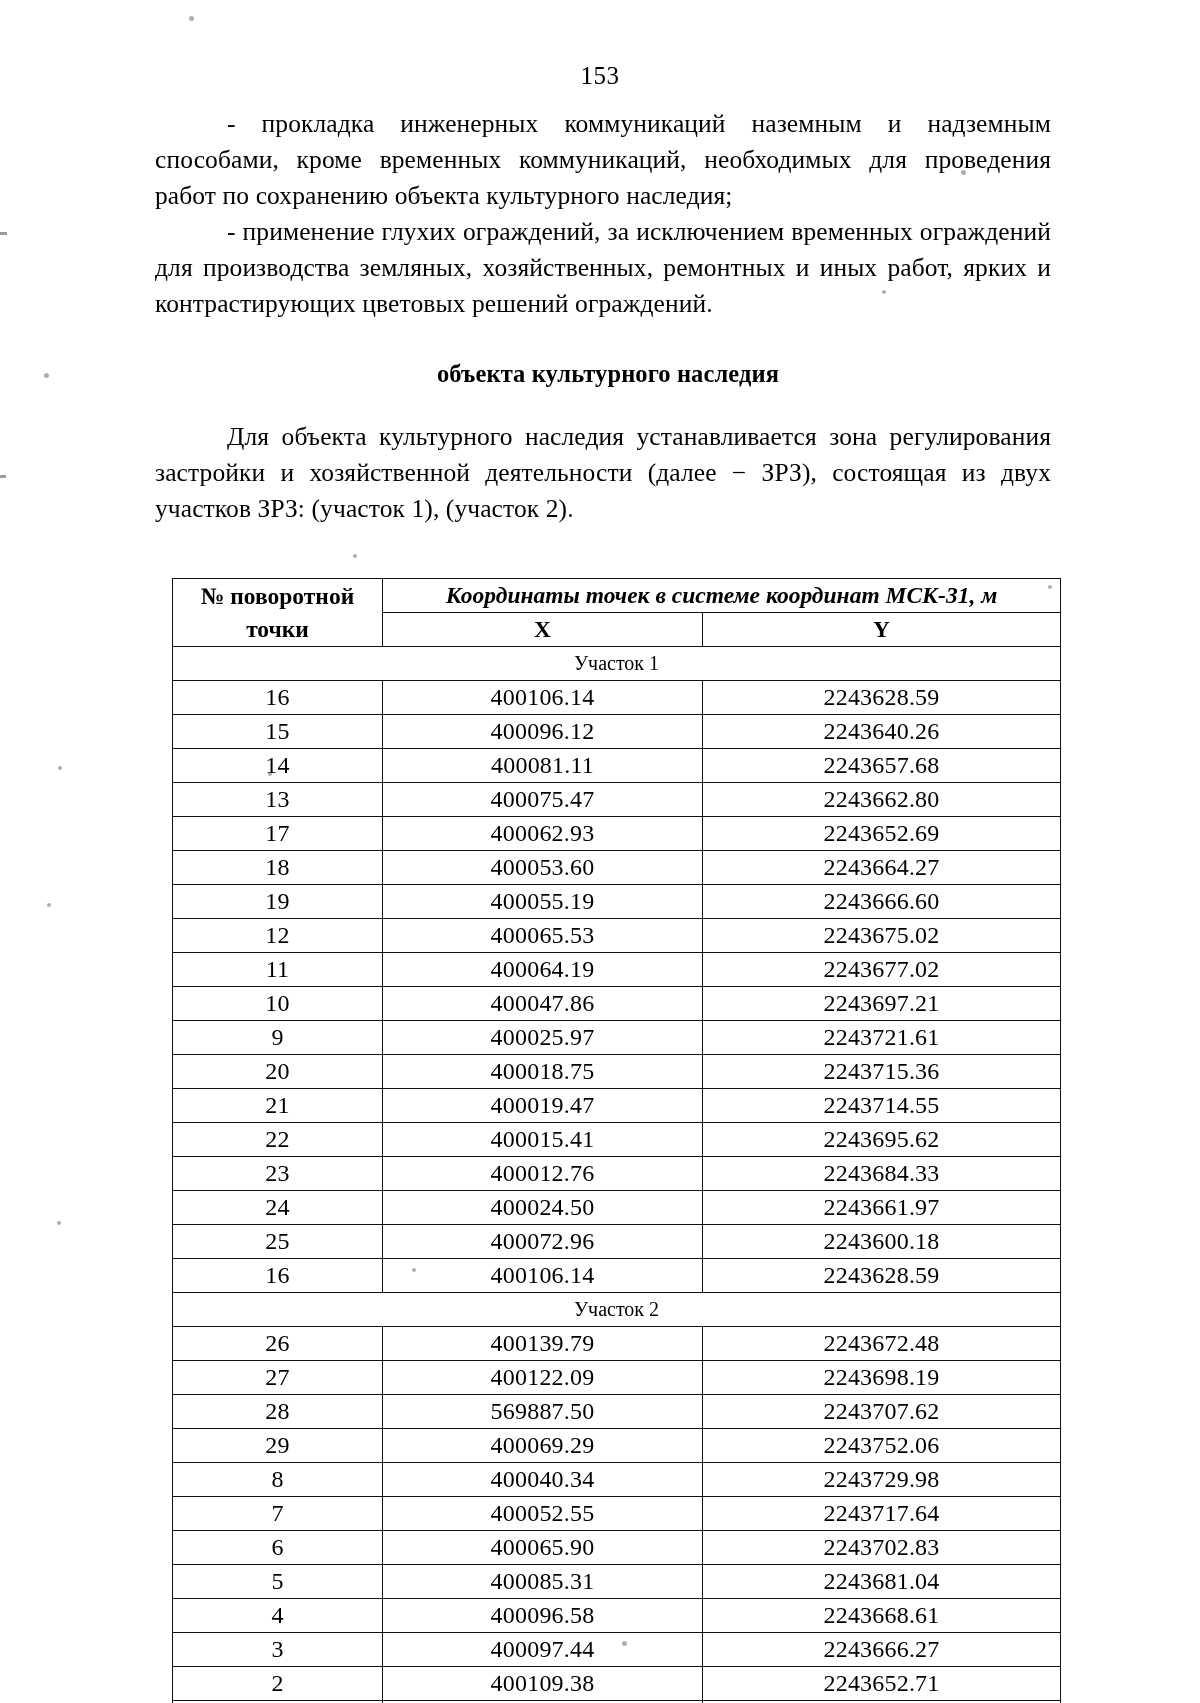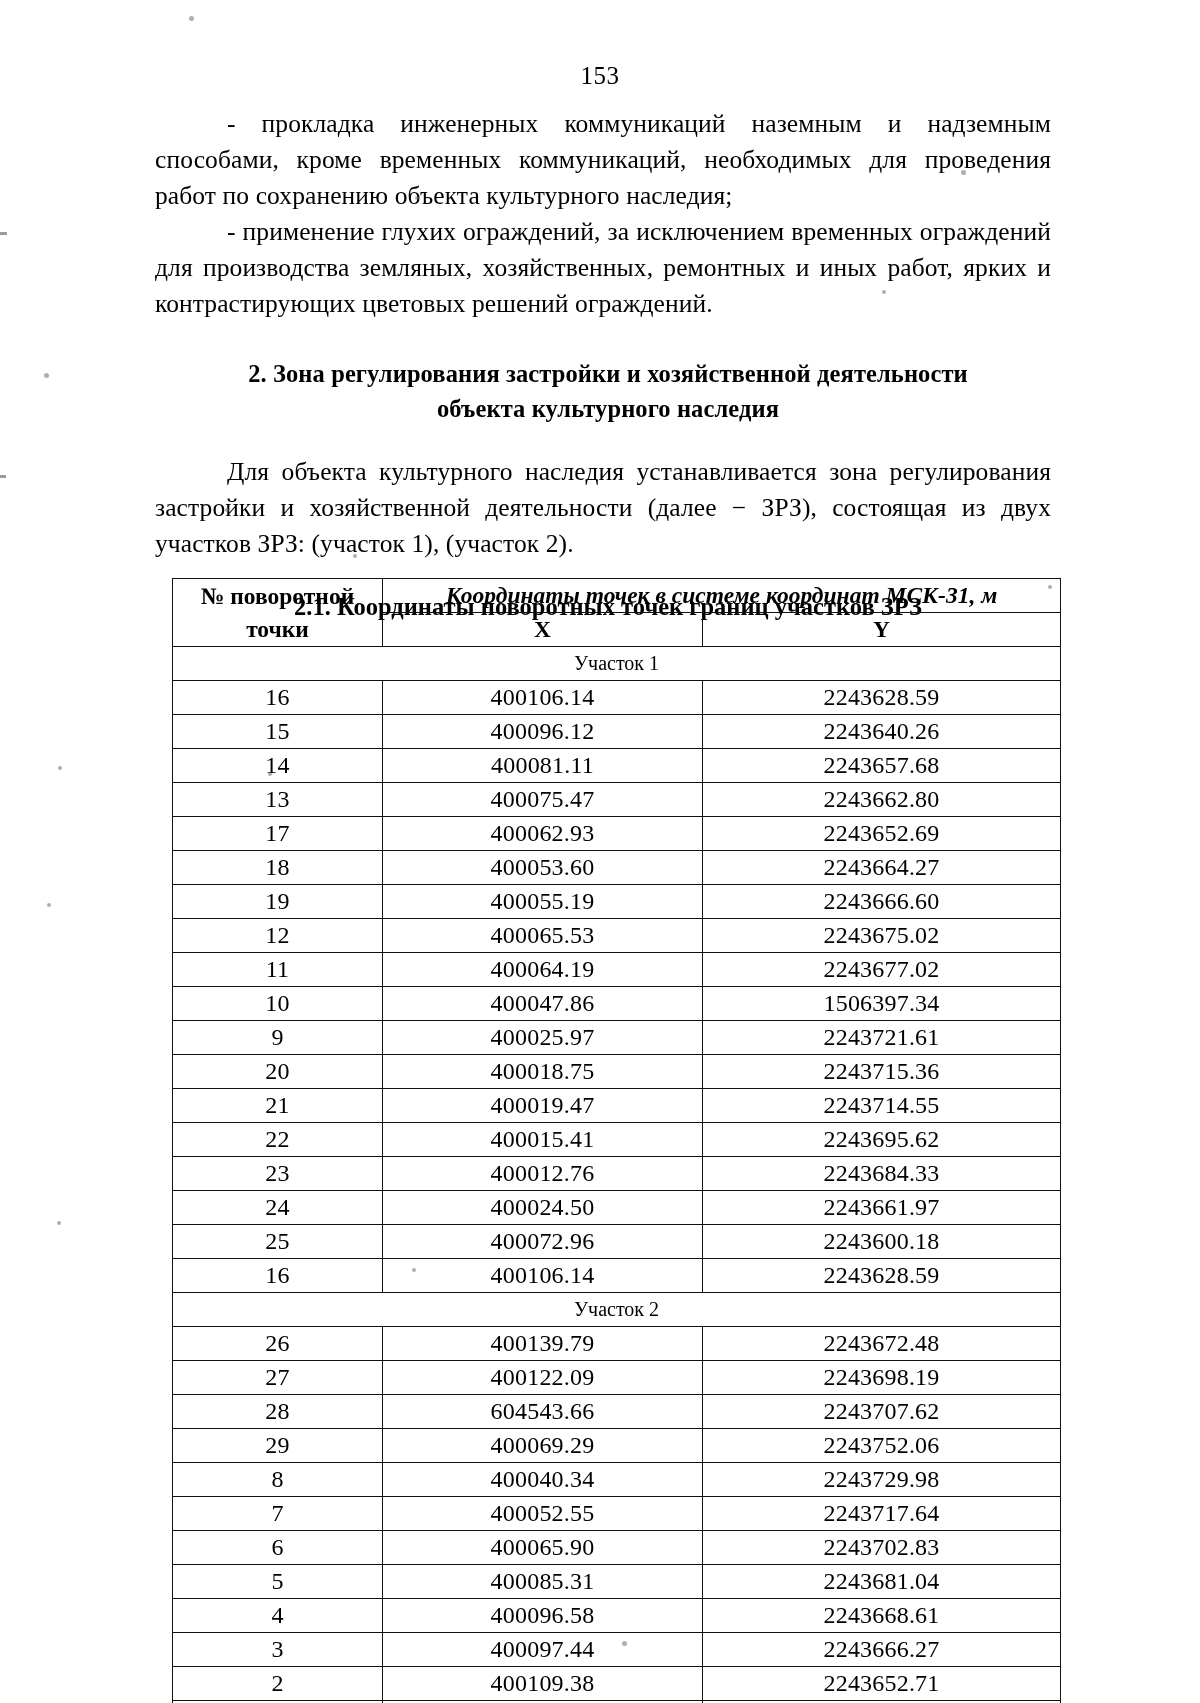--- a/index.html
+++ b/index.html
@@ -123,28 +123,26 @@
 
 <div class="page">
 
   <div class="page-number">153</div>
 
   <div class="content">
     <p class="body">- прокладка инженерных коммуникаций наземным и надземным способами, кроме временных коммуникаций, необходимых для проведения работ по сохранению объекта культурного наследия;</p>
     <p class="body">- применение глухих ограждений, за исключением временных ограждений для производства земляных, хозяйственных, ремонтных и иных работ, ярких и контрастирующих цветовых решений ограждений.</p>
 
     <div class="sp-34"></div>
-    <h2 class="heading">2. Зона регулирования застройки и хозяйственной деятельности</h2>
     <h2 class="heading">объекта культурного наследия</h2>
     <div class="sp-28"></div>
 
     <p class="body">Для объекта культурного наследия устанавливается зона регулирования застройки и хозяйственной деятельности (далее − ЗРЗ), состоящая из двух участков ЗРЗ: (участок 1), (участок 2).</p>
 
     <div class="sp-28"></div>
-    <h3 class="subheading">2.1. Координаты поворотных точек границ участков ЗРЗ</h3>
   </div>
 
   <table class="coords">
     <colgroup>
       <col class="c-num">
       <col class="c-x">
       <col class="c-y">
     </colgroup>
     <thead>
       <tr>
@@ -201,21 +199,21 @@
           <td class="cell">2243675.02</td>
         </tr>
         <tr>
           <td class="cell">11</td>
           <td class="cell">400064.19</td>
           <td class="cell">2243677.02</td>
         </tr>
         <tr>
           <td class="cell">10</td>
           <td class="cell">400047.86</td>
-          <td class="cell">1506397.34</td>
+          <td class="cell">2243697.21</td>
         </tr>
         <tr>
           <td class="cell">9</td>
           <td class="cell">400025.97</td>
           <td class="cell">2243721.61</td>
         </tr>
         <tr>
           <td class="cell">20</td>
           <td class="cell">400018.75</td>
           <td class="cell">2243715.36</td>
@@ -258,21 +256,21 @@
           <td class="cell">400139.79</td>
           <td class="cell">2243672.48</td>
         </tr>
         <tr>
           <td class="cell">27</td>
           <td class="cell">400122.09</td>
           <td class="cell">2243698.19</td>
         </tr>
         <tr>
           <td class="cell">28</td>
-          <td class="cell">604543.66</td>
+          <td class="cell">569887.50</td>
           <td class="cell">2243707.62</td>
         </tr>
         <tr>
           <td class="cell">29</td>
           <td class="cell">400069.29</td>
           <td class="cell">2243752.06</td>
         </tr>
         <tr>
           <td class="cell">8</td>
           <td class="cell">400040.34</td>

